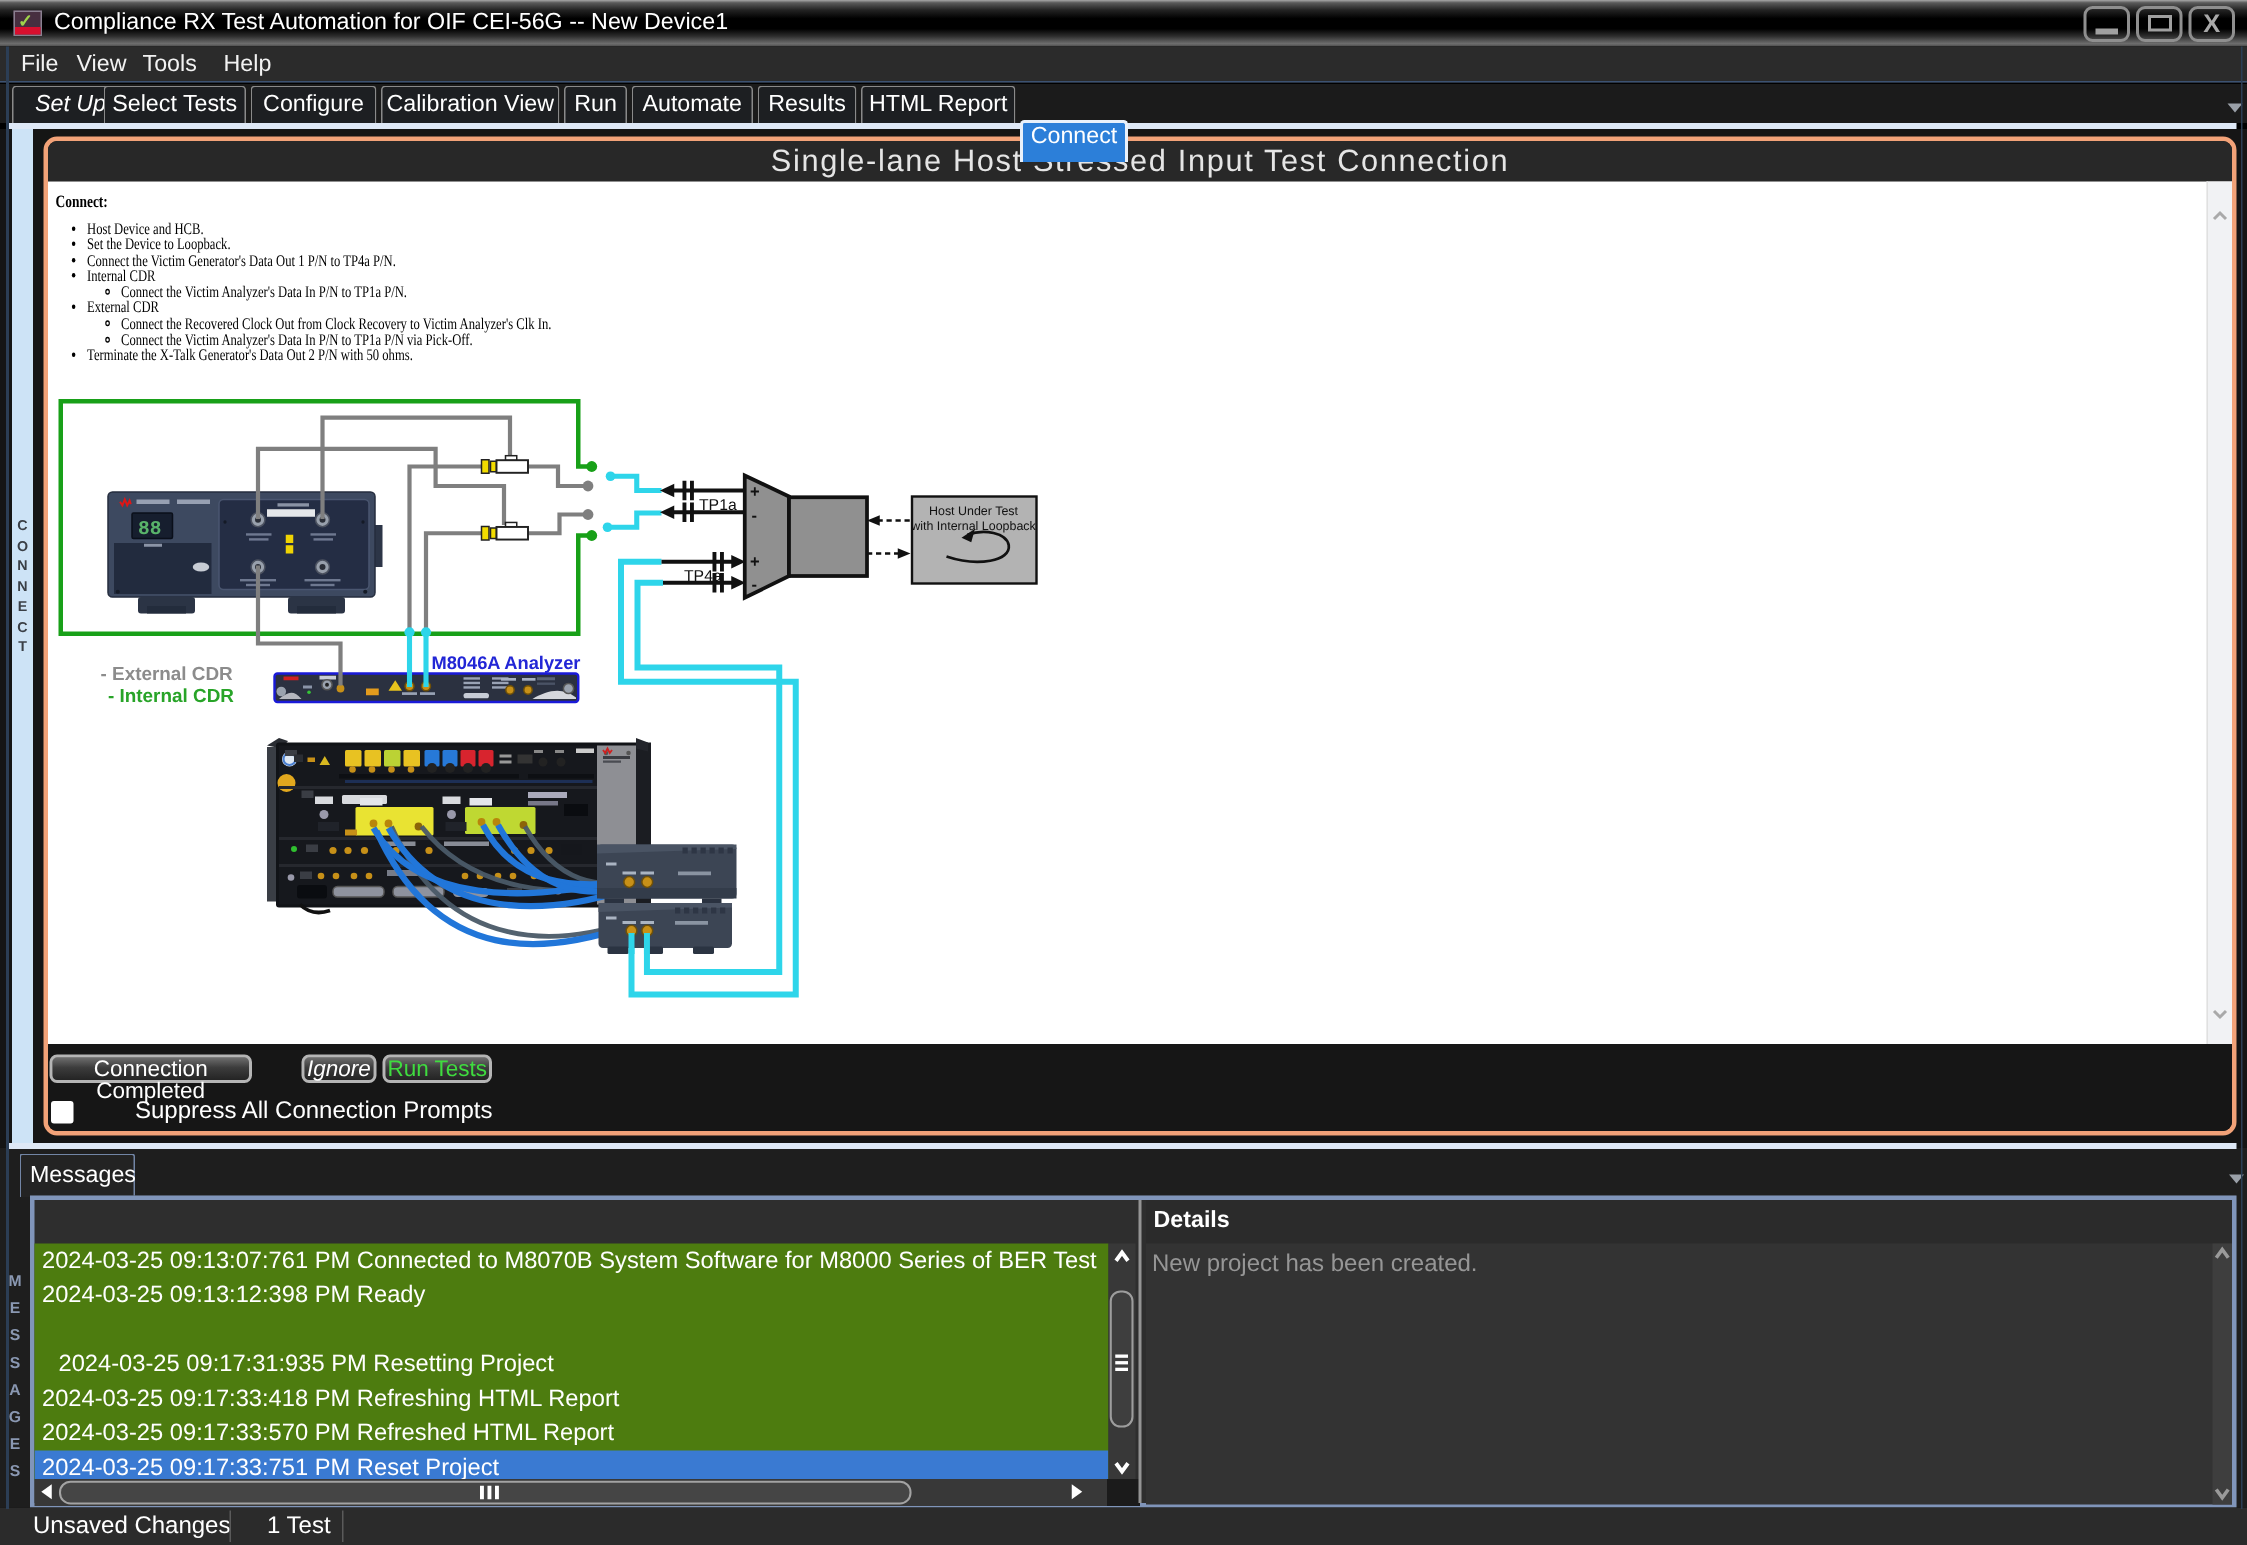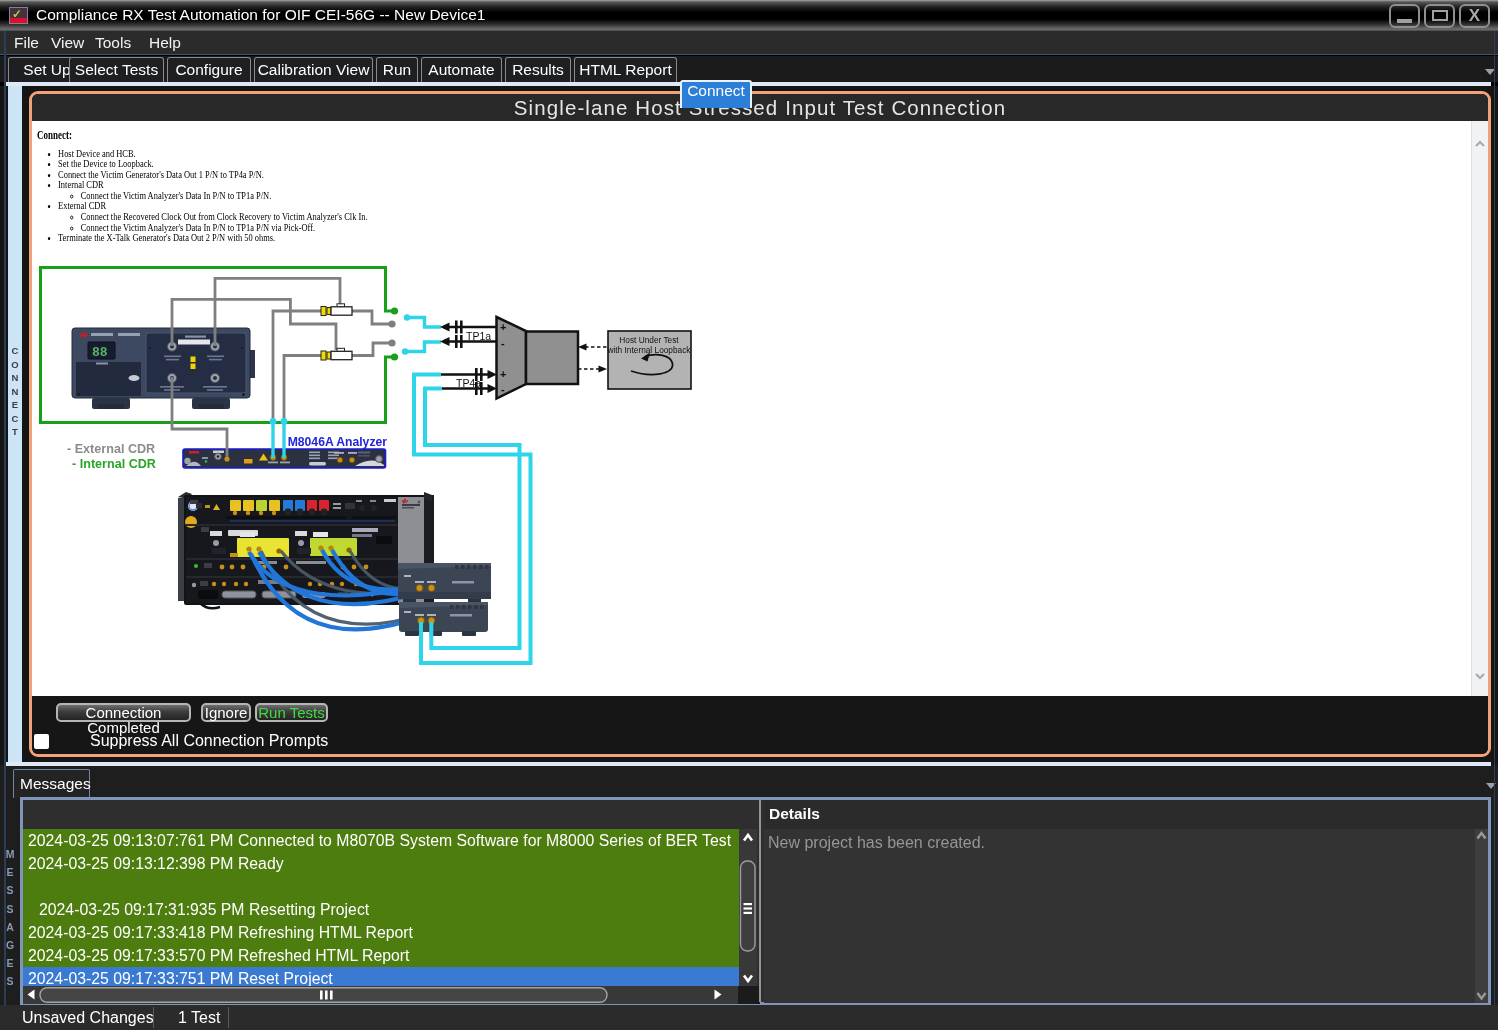--- a/index.html
+++ b/index.html
@@ -111,21 +111,21 @@
   </div>
 
   <div class="abs" id="menubar">
     <div class="menuitem" style="left:14px;">File</div>
     <div class="menuitem" style="left:51px;">View</div>
     <div class="menuitem" style="left:95px;">Tools</div>
     <div class="menuitem" style="left:149px;">Help</div>
   </div>
 
   <div class="abs" id="tabstrip">
-    <div class="tab" style="left:8px;   width:78px;">Set Up</div>
+    <div class="tab" style="left:8px;   width:78px;font-style:italic;">Set Up</div>
     <div class="tab" style="left:69px;  width:95px;">Select Tests</div>
     <div class="tab" style="left:167px; width:84px;">Configure</div>
     <div class="tab" style="left:254px; width:119px;">Calibration View</div>
     <div class="tab" style="left:376px; width:42px;">Run</div>
     <div class="tab" style="left:421px; width:81px;">Automate</div>
     <div class="tab" style="left:505px; width:66px;">Results</div>
     <div class="tab" style="left:574px; width:103px;">HTML Report</div>
     <div class="tab active" style="left:680px; width:72px;">Connect</div>
   </div>
   <div class="abs" id="lightstrip"></div>
@@ -518,22 +518,22 @@
             <path d="M2 8 L6 4 L10 8" stroke="#a9a9a9" stroke-width="2" fill="none"></path>
           </svg>
         </div>
         <div class="chev" style="top:549px;">
           <svg width="12" height="12">
             <path d="M2 4 L6 8 L10 4" stroke="#a9a9a9" stroke-width="2" fill="none"></path>
           </svg>
         </div>
       </div>
       <div id="btnrow">
-        <div class="gbtn" style="left:1px;  width:135px;margin-left:23px;">Connection Completed</div>
-        <div class="gbtn" style="left:169px; width:50px;">Ignore</div>
+        <div class="gbtn" style="left:1px;  width:135px;">Connection Completed</div>
+        <div class="gbtn" style="left:169px; width:50px;font-style:italic;">Ignore</div>
         <div class="gbtn" style="left:223px; width:73px; color:#3fdc3f;">Run Tests</div>
         <div id="cbx"></div>
         <div id="cbxlbl">Suppress All Connection Prompts</div>
       </div>
     </div>
   </div>
 
   <div class="abs" style="left:0; top:765px; width:1498px; height:240px; background:#1e1e1e;"></div>
   <div class="abs" id="lline"></div>
   <div class="abs" id="msgtab">Messages</div>

